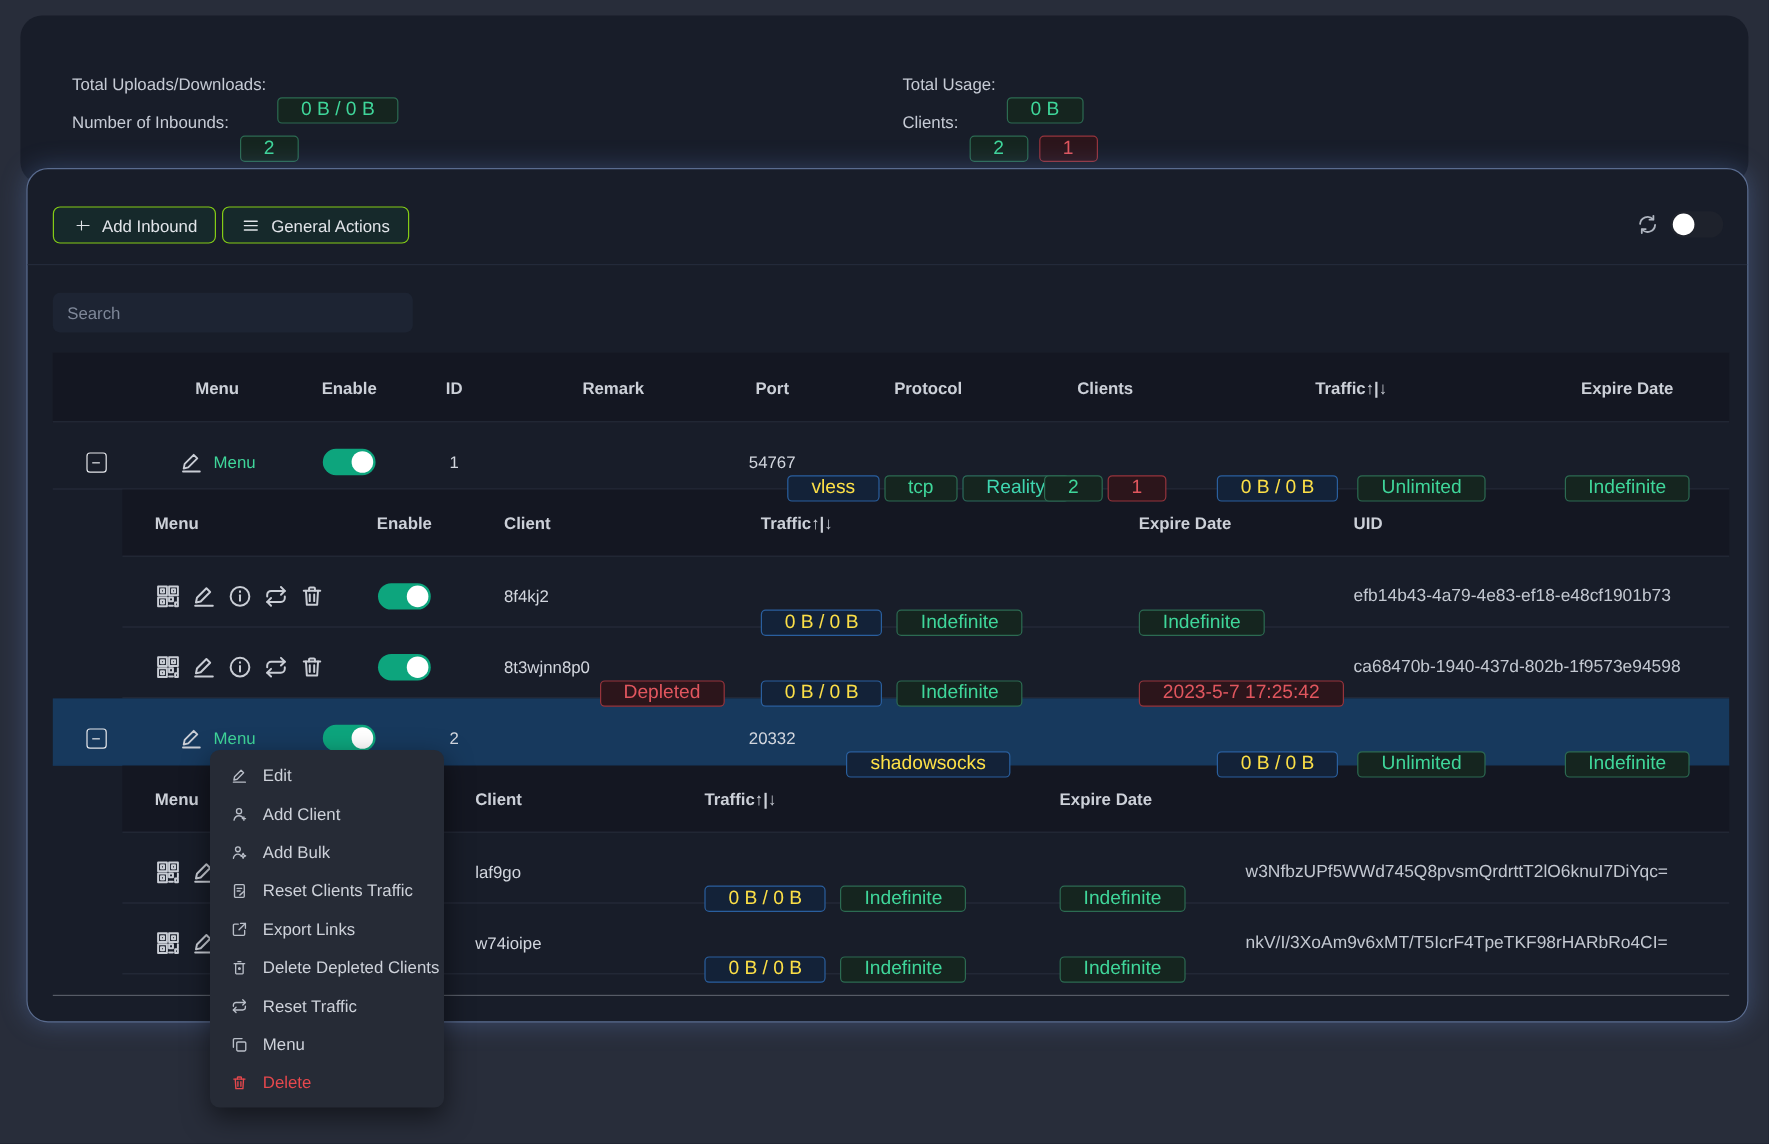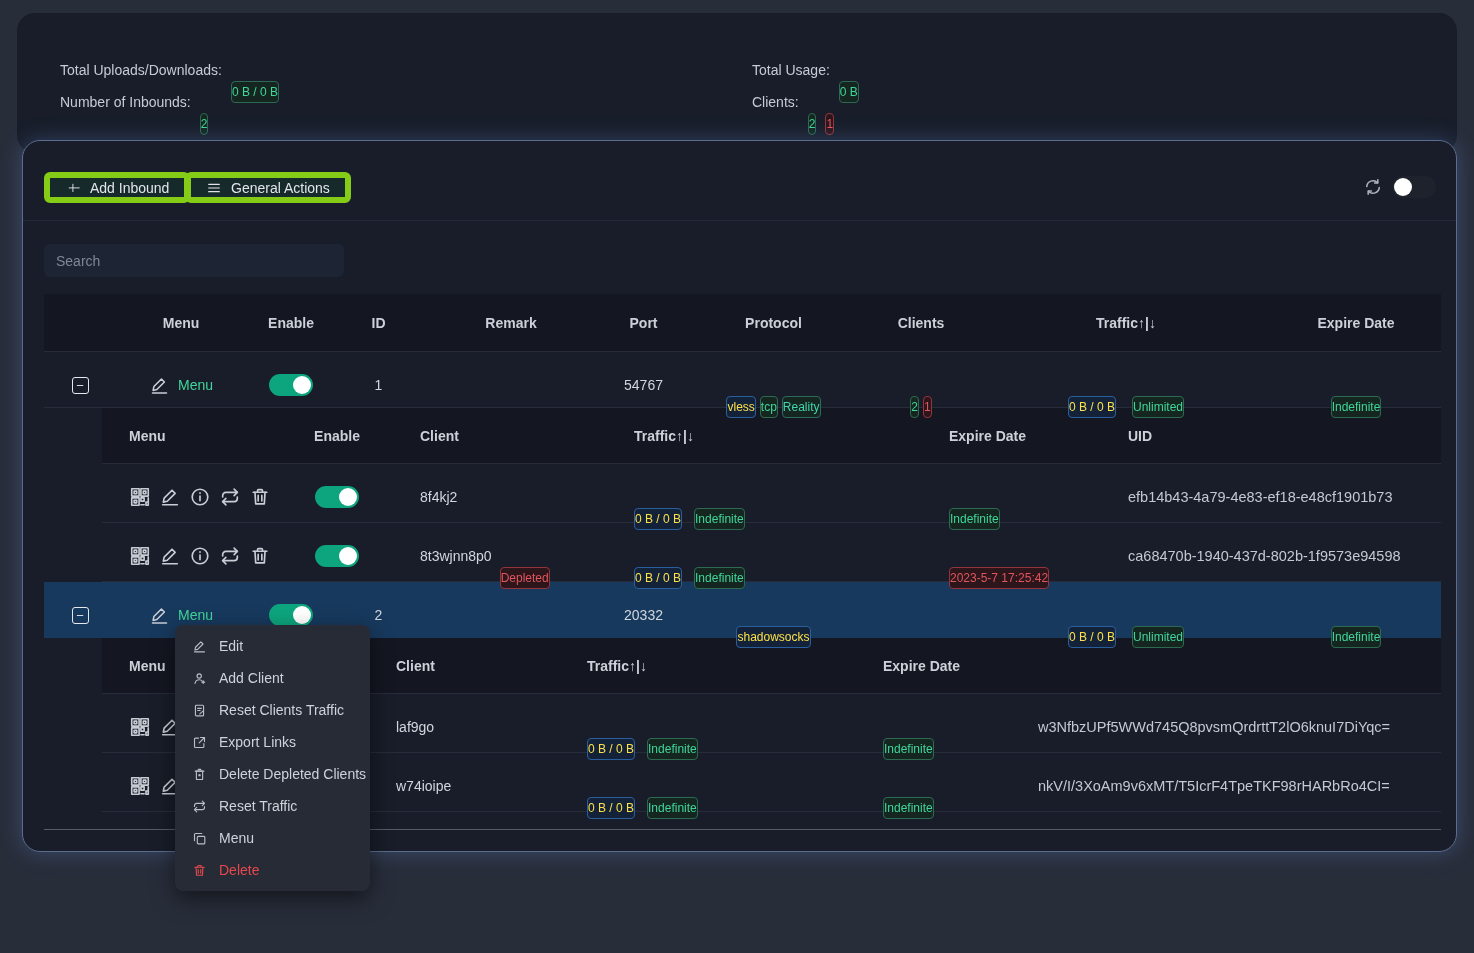--- a/index.html
+++ b/index.html
@@ -11,31 +11,31 @@
     overflow:hidden;
     color:#d2d6de;
     font-size:14px;
   }
   
   .stats-panel{position:absolute;left:17px;top:13px;width:1440px;height:140px;background:#181d29;border-radius:18px;}
   .stats-col{position:absolute;top:46px;}
   .stat-row{display:flex;align-items:center;gap:9px;height:22px;margin-bottom:10px;}
   .stat-label{color:#c6cbd5;}
   
-  .badge{display:inline-flex;align-items:center;padding:0 0;height:22px;border-radius:4px;font-size:12px;border:1px solid;white-space:nowrap;margin-top:44px;}
+  .badge{display:inline-flex;align-items:center;padding:0 19px;height:22px;border-radius:4px;font-size:16px;border:1px solid;white-space:nowrap;margin-top:44px;}
   .badge.green{color:#3fd69a;border-color:#2c6b52;background:#15251f;}
   .badge.blue{color:#fde047;border-color:#2a5f9e;background:#132238;}
   .badge.red{color:#e0565e;border-color:#96343c;background:#2c151b;}
   .badge.teal{color:#3fd6b0;border-color:#2c6b5c;background:#15251f;}
   
   .panel{position:absolute;left:22px;top:140px;width:1435px;height:712px;background:#181d29;border-radius:18px;
          border:1px solid #5a6c8f; box-shadow:0 0 22px rgba(110,150,230,.30);}
   .panel-divider{position:absolute;left:0;right:0;top:79px;border-top:1px solid #232a3a;}
   .btn{position:absolute;height:31px;display:inline-flex;align-items:center;gap:9px;padding:0 15px;border-radius:6px;
-       border:6px solid #84cc16;background:#16292b;color:#e2e5ea;font-size:14px;cursor:pointer;}
+       border:1px solid #84cc16;background:#16292b;color:#e2e5ea;font-size:14px;cursor:pointer;}
   .btn .ic{width:16px;height:16px;display:flex;color:#dfe3e8;}
   .btn-add{left:21px;top:31px;}
   .btn-general{left:162px;top:31px;}
   .refresh{position:absolute;left:1340px;top:36px;width:20px;height:20px;color:#aeb4bf;cursor:pointer;}
   .top-toggle{position:absolute;left:1369px;top:35px;width:44px;height:22px;border-radius:12px;background:#1e222c;cursor:pointer;}
   .top-toggle::after{content:"";position:absolute;left:2px;top:2px;width:18px;height:18px;border-radius:50%;background:#fff;}
   .search{position:absolute;left:21px;top:103px;width:300px;height:33px;background:#1d2433;border:none;border-radius:6px;
           color:#d946ef;font-size:14px;padding:0 12px;outline:none;font-family:"Liberation Sans",sans-serif;}
   .search::placeholder{color:#7e8798;}
   
@@ -503,20 +503,30 @@
           <circle cx="11.5" cy="8" r="3.4"></circle>
           <path d="M4.8 20c.8-3.8 3.5-6 6.7-6 2 0 3.8.9 5 2.4"></path>
           <path d="M18 15.5v4.5M15.8 17.8h4.4"></path>
         </svg>
       </span>
       <span>Add Client</span>
     </div>
   <div class="ctx-item">
       <span class="ic">
         <svg viewBox="0 0 24 24" fill="none" stroke="currentColor" stroke-width="1.8" stroke-linecap="round" stroke-linejoin="round">
+          <circle cx="10" cy="7.6" r="3.2"></circle>
+          <path d="M4 19.5c.8-3.5 3.2-5.4 6-5.4 1.2 0 2.3.3 3.2 1"></path>
+          <path d="M17 13l1 2.3 2.3 1-2.3 1-1 2.3-1-2.3-2.3-1 2.3-1z"></path>
+        </svg>
+      </span>
+      <span>Add Bulk</span>
+    </div>
+  <div class="ctx-item">
+      <span class="ic">
+        <svg viewBox="0 0 24 24" fill="none" stroke="currentColor" stroke-width="1.8" stroke-linecap="round" stroke-linejoin="round">
           <rect x="5.5" y="3.5" width="13" height="17" rx="1.5"></rect>
           <path d="M9 8.5h6M9 12h4"></path>
           <path d="M12.5 17.5l5-4.5"></path>
         </svg>
       </span>
       <span>Reset Clients Traffic</span>
     </div>
   <div class="ctx-item">
       <span class="ic">
         <svg viewBox="0 0 24 24" fill="none" stroke="currentColor" stroke-width="1.8" stroke-linecap="round" stroke-linejoin="round">

